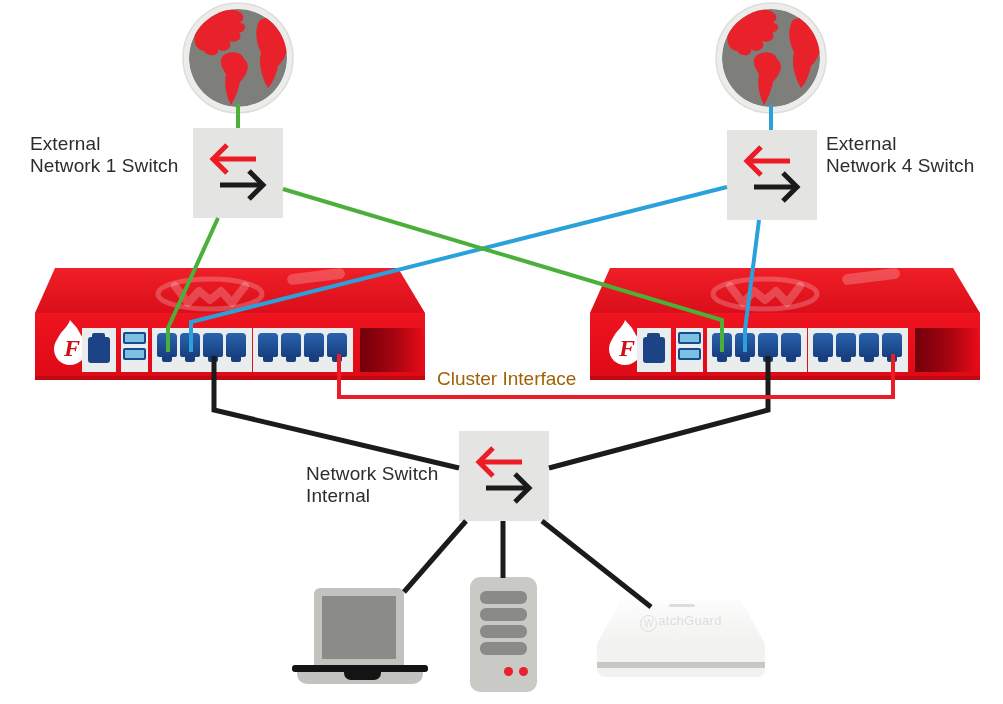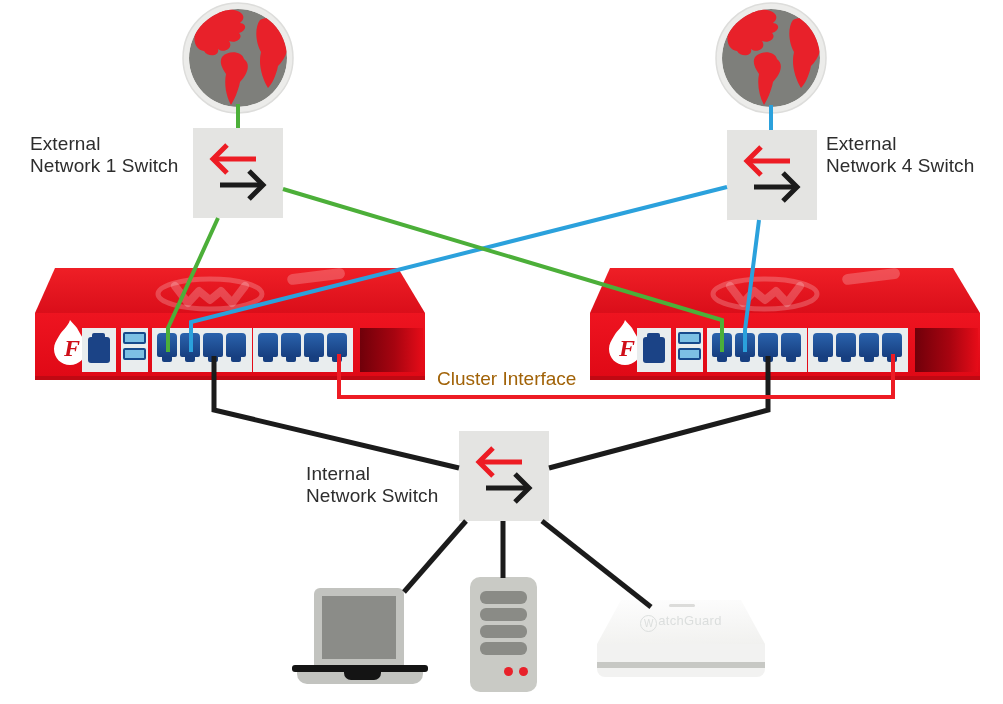--- a/index.html
+++ b/index.html
@@ -167,22 +167,22 @@
     <div>External</div>
     <div>Network 1 Switch</div>
   </div>
 
   <div class="abs node-label" style="left:826px;top:133px;">
     <div>External</div>
     <div>Network 4 Switch</div>
   </div>
 
   <div class="abs node-label" style="left:306px;top:463px;">
+    <div>Network Switch</div>
     <div>Internal</div>
-    <div>Network Switch</div>
   </div>
 
   <div class="abs cluster-label" style="left:437px;top:368px;">Cluster Interface</div>
 
   <div class="abs firewall" style="left:35px;top:268px;">
     <div class="fw-top">
       <svg width="390" height="45" viewBox="0 0 390 45">
         <ellipse cx="175" cy="26" rx="52" ry="15" fill="none" stroke="rgba(255,255,255,0.22)" stroke-width="5"></ellipse>
         <path d="M140,18 L153,35 L164,23 L175,32 L186,23 L197,35 L210,18" fill="none" stroke="rgba(255,255,255,0.22)" stroke-width="8" stroke-linejoin="round" stroke-linecap="round"></path>
         <rect x="252" y="3" width="58" height="11" rx="5.5" fill="rgba(255,255,255,0.22)" transform="rotate(-7 281 8)"></rect>

